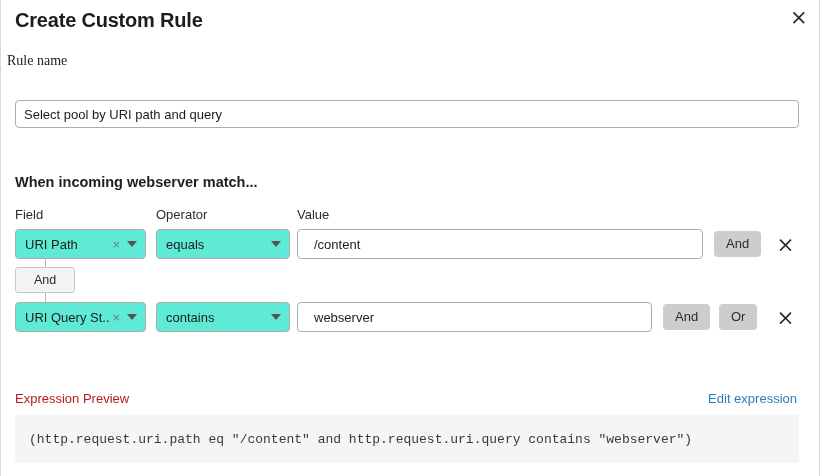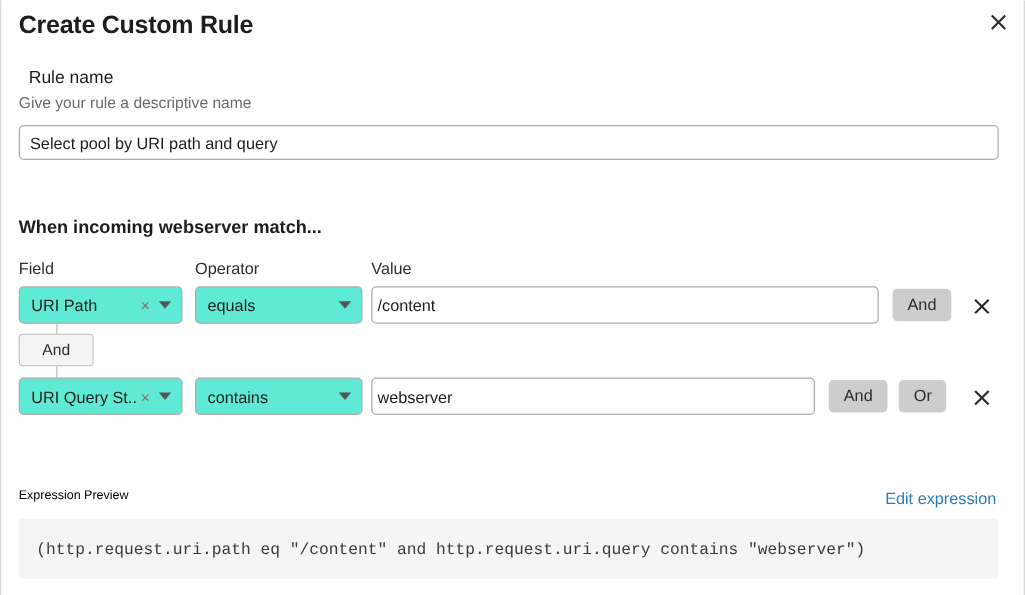--- a/index.html
+++ b/index.html
@@ -48,23 +48,24 @@
     padding: 0;
   }
   .close-btn svg { display: block; }
 
   .section-label {
     position: absolute;
     font-size: 13.5px;
     color: #1d1d1d;
   }
   .rule-name-label {
-    left: 22px;
+    left: 6px;
     top: 52px;
     font-size: 14px;
+    font-family: Liberation Serif, serif;
   }
   .rule-name-hint {
     left: 14px;
     top: 74px;
     font-size: 12.5px;
     color: #6b6b6b;
   }
   .rule-name-input {
     position: absolute;
     left: 14px;
@@ -145,21 +146,21 @@
     margin-left: 2px;
     margin-right: 2px;
   }
 
   .value-input {
     position: absolute;
     left: 296px;
     height: 30px;
     border: 1px solid #adadad;
     border-radius: 4px;
-    padding: 0 4px;
+    padding: 0 16px;
     font-family: "Liberation Sans", sans-serif;
     font-size: 13px;
     color: #1d1d1d;
     background: #ffffff;
     outline: none;
   }
   .value-w1 { width: 406px; }
   .value-w2 { width: 355px; }
 
   .pill {
@@ -216,22 +217,22 @@
     width: 1px;
     background: #bdbdbd;
   }
   .conn-line-top { top: 258px; height: 9px; }
   .conn-line-bot { top: 292px; height: 10px; }
 
   .preview-label {
     position: absolute;
     left: 14px;
     top: 390px;
-    font-size: 10px;
-    color: #000000;
+    font-size: 13px;
+    color: #b91c1c;
   }
   .edit-expr {
     position: absolute;
     right: 22px;
     top: 390px;
     font-size: 13px;
     color: #2d7cb8;
     text-decoration: none;
     cursor: pointer;
   }
@@ -261,21 +262,20 @@
 
   <div class="title">Create Custom Rule</div>
 
   <button class="close-btn">
     <svg width="14" height="14" viewBox="0 0 14 14">
       <path d="M1.8 1.2 L7 6.4 L12.2 1.2 L13.5 2.5 L8.3 7.7 L13.5 12.9 L12.2 14.2 L7 9 L1.8 14.2 L0.5 12.9 L5.7 7.7 L0.5 2.5 Z" fill="#2b2b2b" transform="scale(0.92) translate(0.4,-0.3)"></path>
     </svg>
   </button>
 
   <div class="section-label rule-name-label">Rule name</div>
-  <div class="section-label rule-name-hint">Give your rule a descriptive name</div>
   <input class="rule-name-input" type="text" value="Select pool by URI path and query" style="">
 
   <div class="match-heading">When incoming webserver match...</div>
 
   <div class="col-label col-field">Field</div>
   <div class="col-label col-oper">Operator</div>
   <div class="col-label col-value">Value</div>
 
   <div class="cond-row row1" style="width:820px;">
     <div class="select-box select-field">

